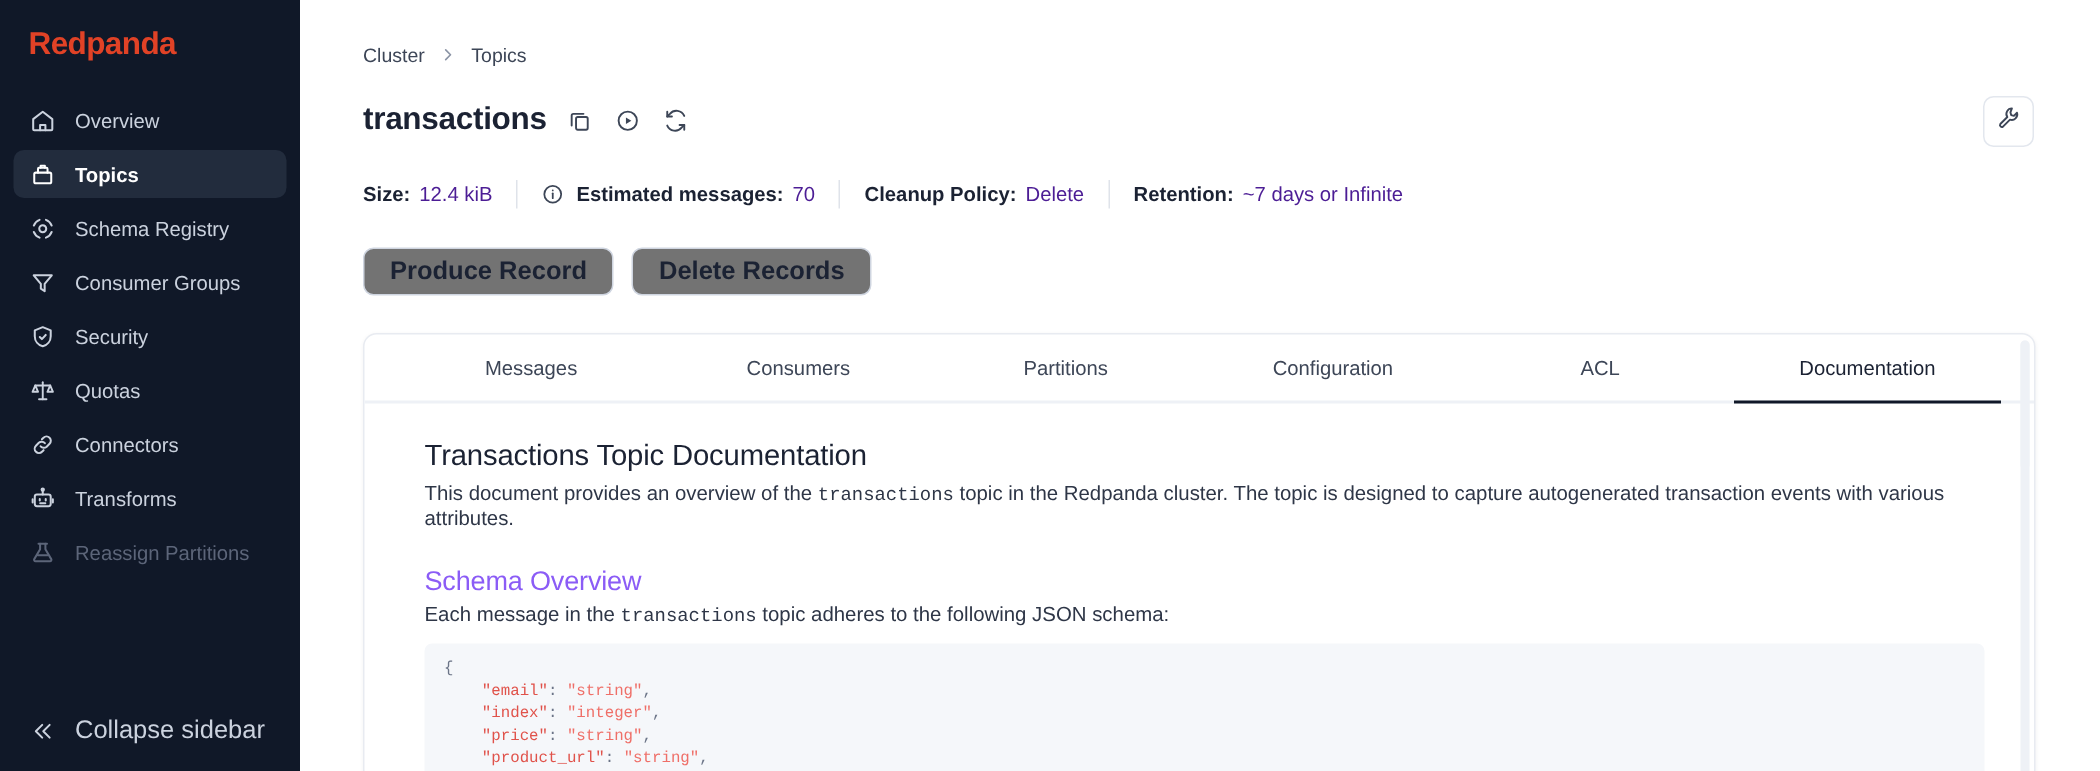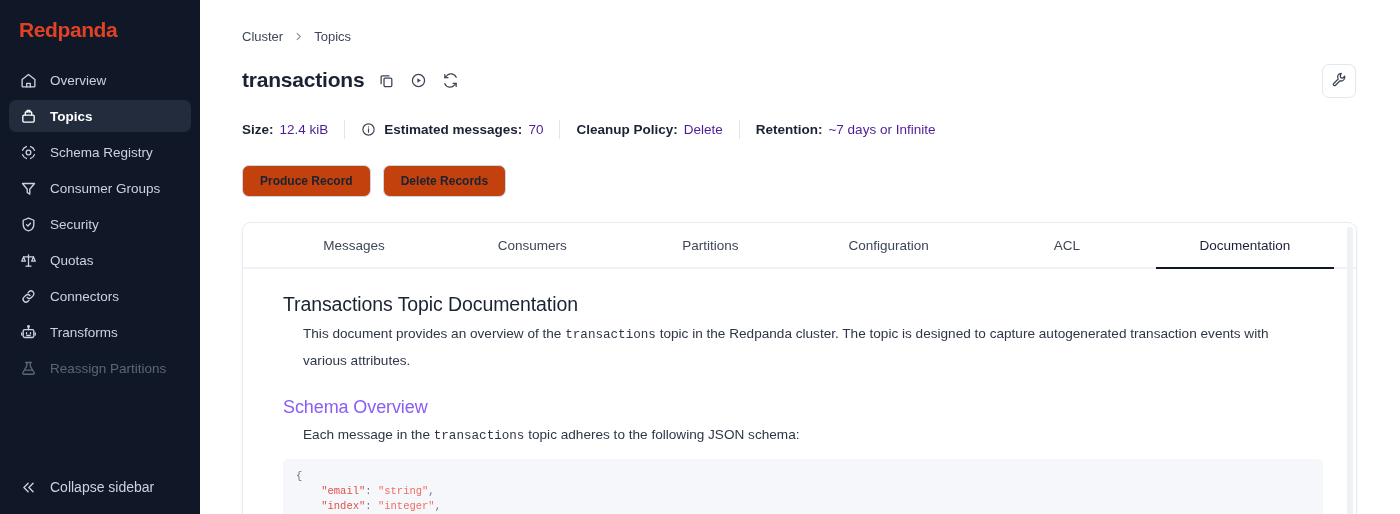--- a/index.html
+++ b/index.html
@@ -45,21 +45,21 @@
   .nav-item .nic svg { display:block; }
   .nav-item.active { background: #222c3d; color: #ffffff; font-weight: 600; }
   .nav-item.disabled { color: #5c6579; }
   .collapse {
     position: absolute;
     left: 9px; bottom: 11px;
     width: 182px; height: 32px;
     display: flex; align-items: center; gap: 13px;
     padding-left: 11px;
     border-radius: 7px;
-    color: #cbd2de; font-size: 14px;
+    color: #cbd2de; font-size: 17px;
     cursor: pointer;
   }
   .collapse .nic { width:17px; height:17px; flex:0 0 17px; display:flex; align-items:center; justify-content:center; }
 
   
   .main {
     flex: 1 1 auto;
     height: 514px;
     background: #ffffff;
     position: relative;
@@ -112,23 +112,23 @@
 
   .actions {
     position: absolute; left: 42px; top: 165px;
     display: flex; gap: 12px;
   }
   .btn {
     height: 32px;
     padding: 0 17px;
     border: 1px solid #cfd5e0;
     border-radius: 7px;
-    background: #c2410c;
+    background: #737373;
     color: #1b2233;
-    font-size: 12px; font-weight: 700;
+    font-size: 17px; font-weight: 700;
     font-family: "Liberation Sans", sans-serif;
     display: flex; align-items: center;
     cursor: pointer;
   }
 
   .card {
     position: absolute;
     left: 42px; top: 222px;
     width: 1115px;
     height: 300px;
@@ -168,23 +168,22 @@
     font-size: 19.5px; font-weight: 400; color: #1b2233;
     line-height: 26px; margin-bottom: 4px;
     letter-spacing: -0.1px;
   }
   .doc h3 {
     font-size: 18px; font-weight: 400; color: #8b5cf6;
     line-height: 24px; margin-top: 21px; margin-bottom: 3px;
     letter-spacing: -0.1px;
   }
   .doc p {
-    font-size: 13.6px; line-height: 26px; color: #2e3647;
+    font-size: 13.6px; line-height: 16px; color: #2e3647;
     max-width: 1040px;
-    margin-left: 20px;
   }
   .doc code.inl {
     font-family: "Liberation Mono", monospace;
     font-size: 12.6px;
     color: #2e3647;
   }
   .codeblock {
     margin-top: 10px;
     background: #f5f7fa;
     border-radius: 5px;

